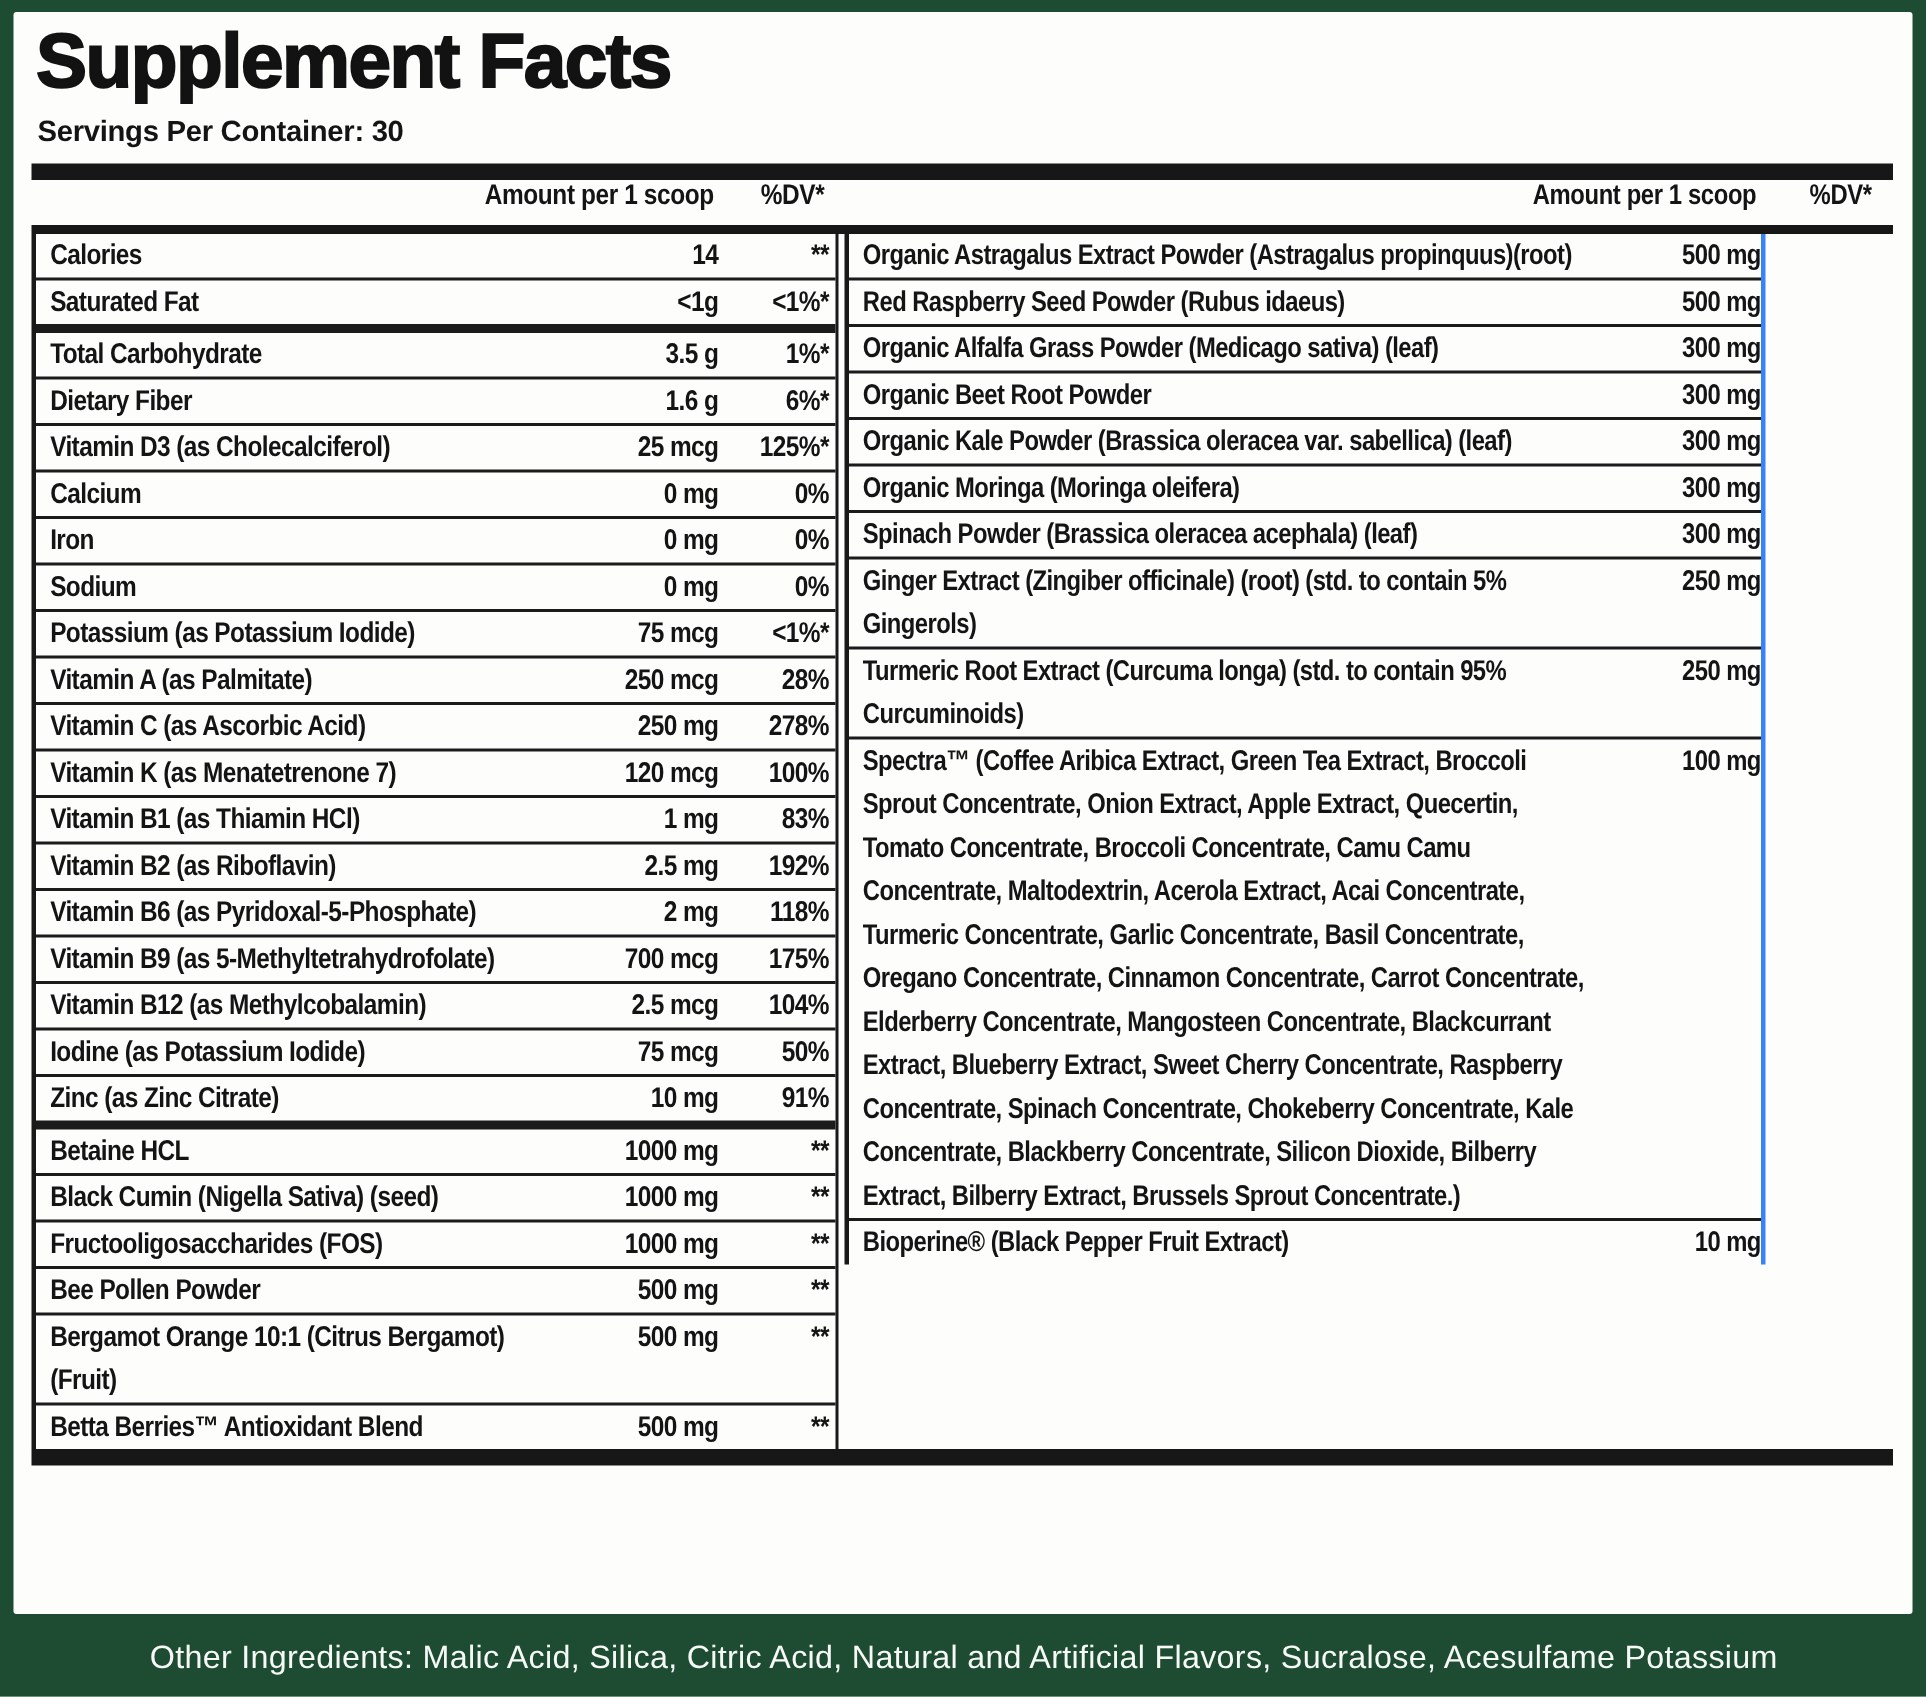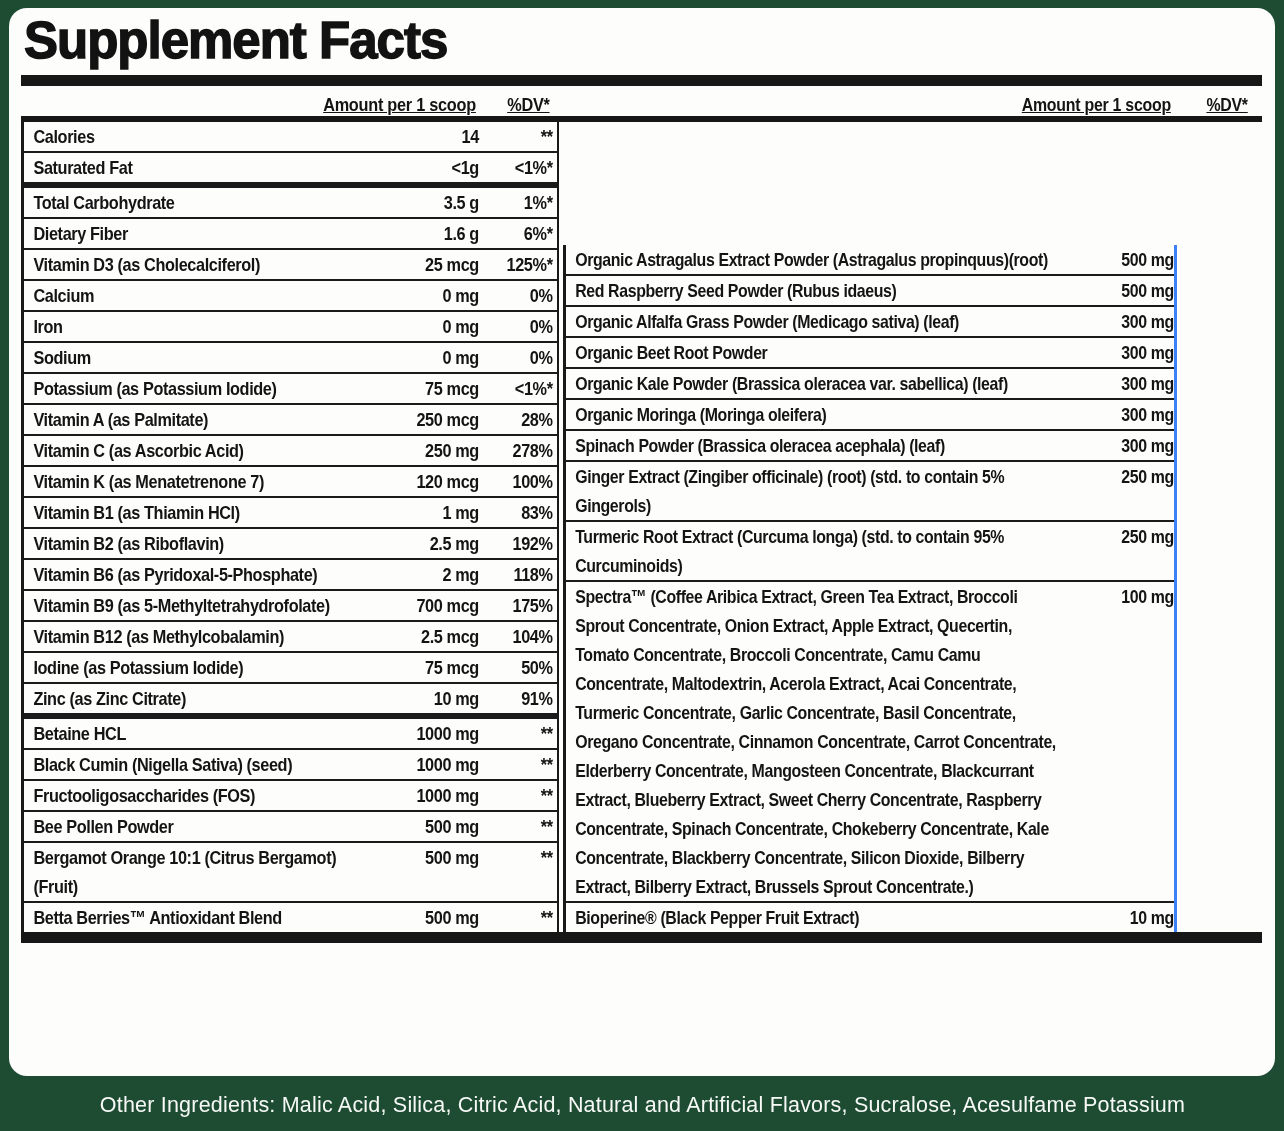--- a/index.html
+++ b/index.html
@@ -4,46 +4,46 @@
 <style>
   html,body{margin:0;padding:0;}
   body{
     width:1284px;height:1131px;
     font-family:"Liberation Sans","DejaVu Sans",sans-serif;
     background:#1e4c33;
   }
   .page{position:relative;width:1284px;height:1131px;background:#1e4c33;overflow:hidden;}
   .card{
     position:absolute;left:9px;top:8px;width:1266px;height:1068px;
-    background:#fdfdfc;border-radius:18px;box-sizing:border-box;
+    background:#fdfdfc;border-radius:2px;box-sizing:border-box;
     padding:4px 9px 0 9px;overflow:hidden;color:#141414;font-weight:bold;
   }
   .title{
     font-size:51px;line-height:54px;margin:2px 0 6px 6px;
     letter-spacing:-1px;color:#121212;-webkit-text-stroke:1.4px #121212;
   }
   .serv{font-size:19.5px;line-height:28px;margin-left:7px;letter-spacing:-0.2px;}
   .bar{background:#171717;width:1241px;margin-left:3px;}
   .bar1{height:11px;margin-top:7px;}
   .bar2{height:6px;}
   .bar3{height:11px;}
   
-  .hdr{display:flex;margin-left:3px;height:30px;align-items:flex-end;text-decoration:underline;}
+  .hdr{display:flex;margin-left:3px;height:30px;align-items:flex-start;}
   .hhalf{overflow:hidden;}
   .hhalf.l{width:538px;}
   .hhalf.r{width:699px;margin-left:4px;}
   .hinner{display:flex;justify-content:flex-end;align-items:center;padding:0 11px;box-sizing:border-box;font-size:19px;letter-spacing:-0.3px;}
   .hhalf.l .hinner{width:628px;transform:scaleX(0.8567);transform-origin:0 0;}
   .hhalf.r .hinner{width:830px;transform:scaleX(0.8361);transform-origin:0 0;}
   .hamt{white-space:nowrap;}
   .hdv{text-align:right;white-space:nowrap;}
   .hhalf.l .hdv{width:86px;}
   .hhalf.r .hdv{width:92px;}
   
-  .tables{display:flex;align-items:flex-end;margin-left:3px;}
+  .tables{display:flex;align-items:flex-start;margin-left:3px;}
   .tbl{overflow:hidden;box-sizing:border-box;}
   .ltable{width:538px;border-left:3px solid #191919;border-right:2px solid #191919;}
   .rtable{width:614px;margin-left:4px;border-left:3px solid #191919;border-right:3px solid #3b82f6;}
   .tinner{transform-origin:0 0;}
   .ltable .tinner{width:628px;transform:scaleX(0.8567);}
   .rtable .tinner{width:830px;transform:scaleX(0.8361);}
   .trow{display:flex;align-items:flex-start;border-top:2px solid #1b1b1b;padding:0 11px;min-height:29px;}
   .trow:first-child{border-top:0;}
   .trow.thick{border-top-width:6px;}
   .cell{font-size:19px;line-height:29px;letter-spacing:-0.45px;}
@@ -65,20 +65,21 @@
   }
 </style>
 </head>
 <body>
 
 <div class="page">
   <div class="card">
 
     <div class="title">Supplement Facts</div>
 
+    <div class="serv">Servings Per Container: 30</div>
 
     <div class="bar bar1"></div>
 
     <div class="hdr">
       <div class="hhalf l">
         <div class="hinner">
           <div class="hamt">Amount per 1 scoop</div>
           <div class="hdv">%DV*</div>
         </div>
       </div>

